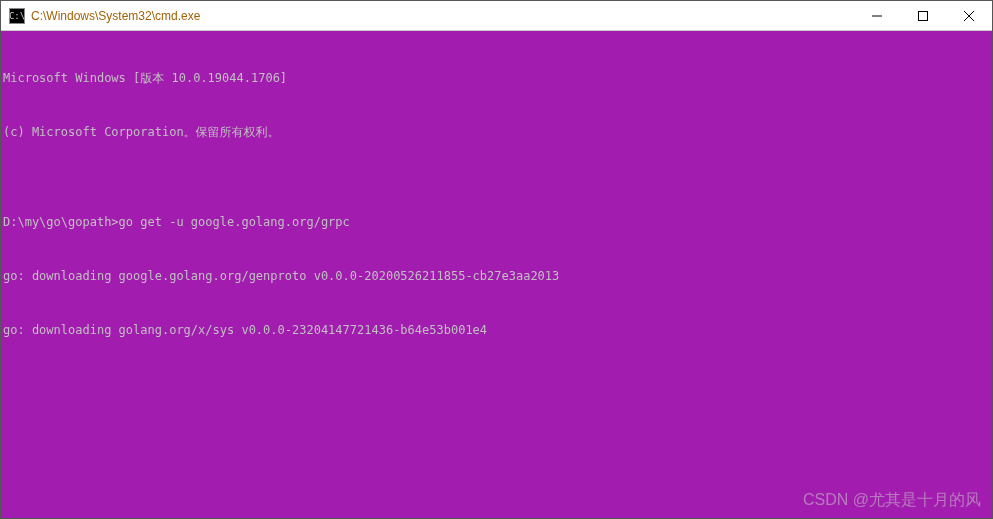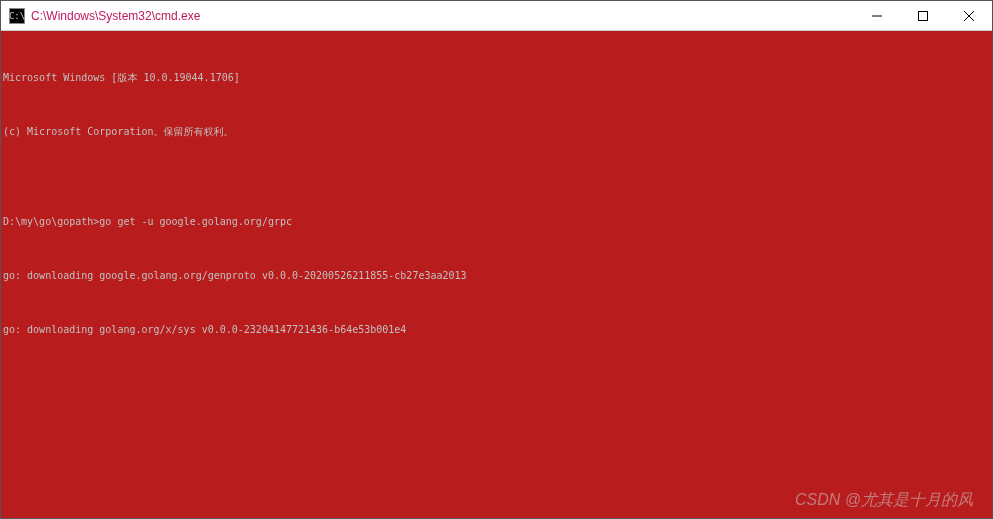--- a/index.html
+++ b/index.html
@@ -34,52 +34,51 @@
   margin: 0 6px 0 8px;
   background: #000;
   border: 1px solid #888;
   display: flex;
   align-items: center;
   justify-content: center;
   color: #ccc;
   font-size: 9px;
   font-family: monospace;
 }
-.titlebar .title { flex: 0 0 auto; color: #be185d; text-align: right; }
+.titlebar .title { flex: 0 0 auto; color: #a16207; text-align: right; }
 .titlebar .spacer { flex: 1; }
 .titlebar .winbtn {
   width: 46px;
   height: 30px;
   display: flex;
   align-items: center;
   justify-content: center;
   color: #000;
 }
 .titlebar .winbtn svg { width: 10px; height: 10px; }
 .terminal {
   flex: 1;
-  background: #b91c1c;
+  background: #a21caf;
   color: #c0c0c0;
-  font-size: 10px;
+  font-size: 12px;
   line-height: 18px;
   padding: 2px 0 0 2px;
   white-space: pre;
   overflow: hidden;
   font-family: "NSimSun", "SimSun", "Consolas", monospace;
 }
 .terminal .line { white-space: pre; }
 .watermark {
   position: absolute;
-  right: 20px;
+  right: 12px;
   bottom: 8px;
   color: rgba(200,200,200,0.55);
   font-size: 16px;
   font-family: "Microsoft YaHei", sans-serif;
   pointer-events: none;
-  font-style: italic;
 }
 </style>
 </head>
 <body>
 
 <div class="window">
   <div class="titlebar">
     <div class="icon">C:\</div>
     <div class="title">C:\Windows\System32\cmd.exe</div>
     <div class="spacer"></div>

